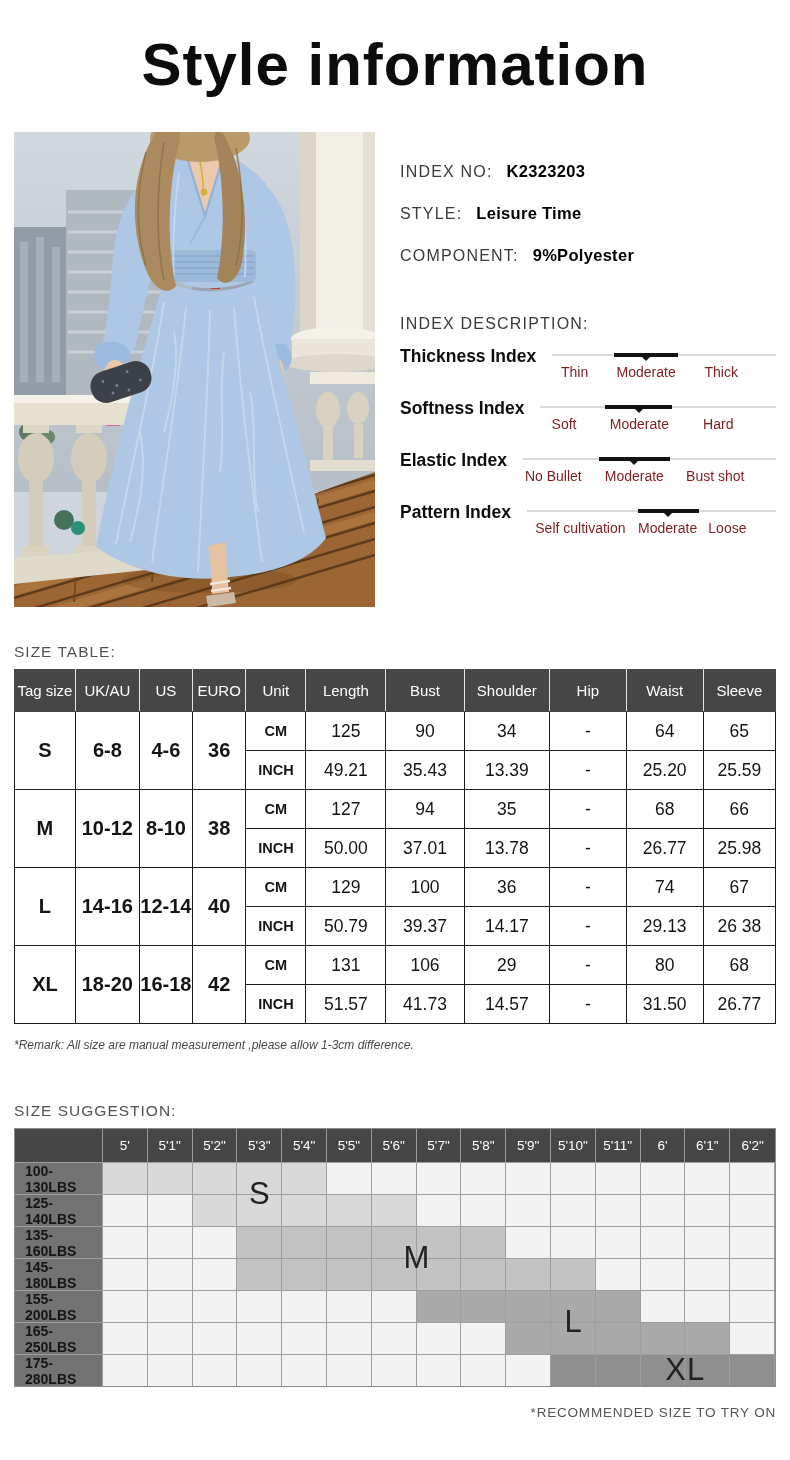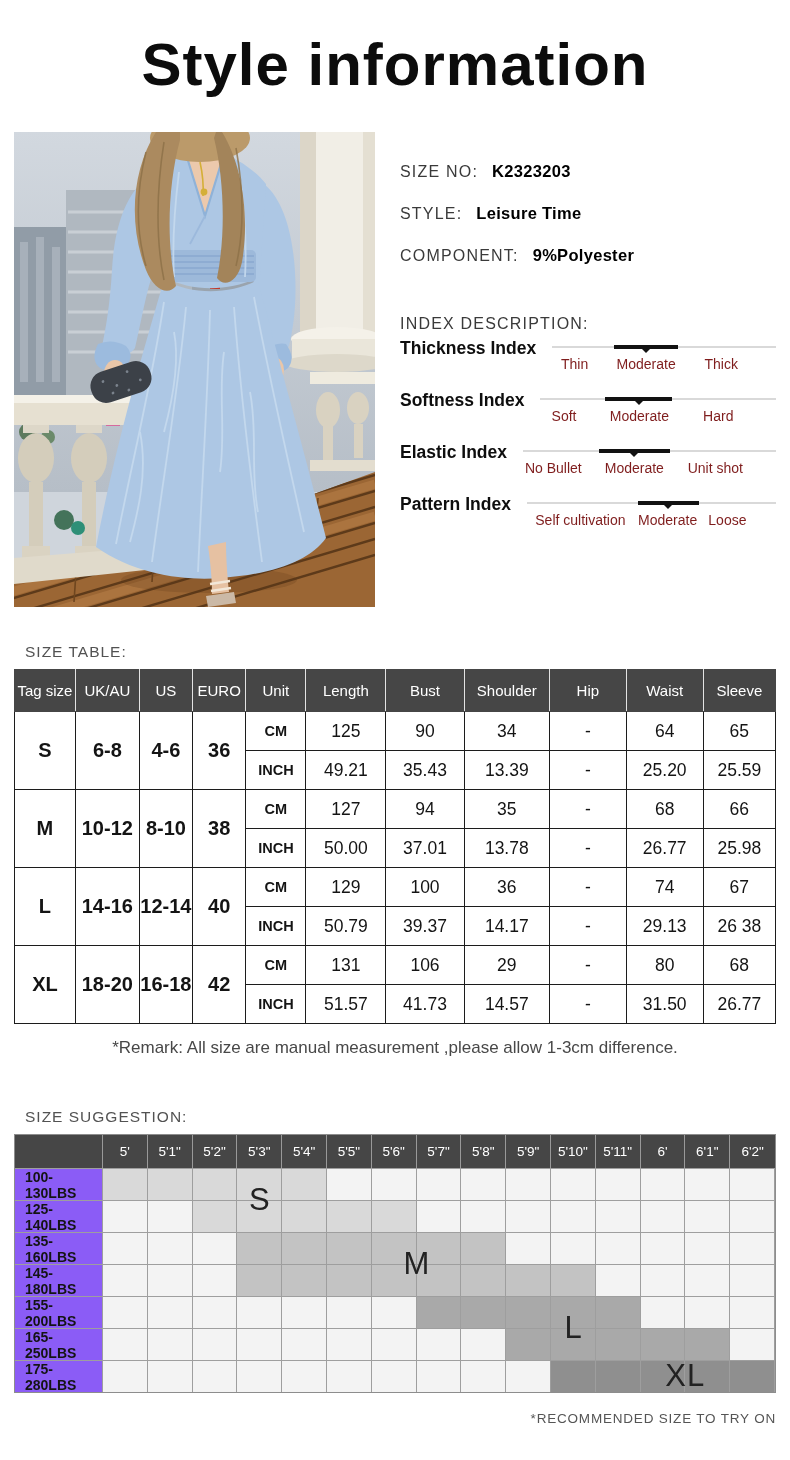--- a/index.html
+++ b/index.html
@@ -15,21 +15,21 @@
   .top { display:flex; padding:0 14px; margin-top:33px; }
   .photo { width:361px; height:475px; flex:none; background:#cfd5dc; overflow:hidden; }
   .photo svg { display:block; }
   .right { flex:1; padding-left:25px; padding-top:30px; }
 
   .info-row { margin-bottom:23px; display:flex; align-items:baseline; }
   .info-label { font-size:16px; color:#3a3a3a; letter-spacing:1.2px; }
   .info-value { font-size:16.5px; font-weight:700; color:#000; margin-left:14px; letter-spacing:0.3px; }
 
   .idx-title { margin-top:50px; font-size:16px; color:#3a3a3a; letter-spacing:1.2px; }
-  #index-list { margin-top:4px; }
+  #index-list { margin-top:12px; }
   .idx-row { display:flex; height:52px; }
   .idx-name { font-size:17.5px; font-weight:700; color:#0e0e0e; white-space:nowrap;
               margin-right:16px; padding-top:1px; }
   .idx-track { flex:1; position:relative; }
   .idx-track::before { content:""; position:absolute; left:0; right:0; top:9px; height:2px; background:#d9d9d9; }
   .idx-seg { position:absolute; top:7.5px; height:4.5px; background:#121212; }
   .idx-seg::after { content:""; position:absolute; left:50%; top:4px; transform:translateX(-50%);
                     border:4px solid transparent; border-top-color:#121212; }
   .idx-lv { position:absolute; top:19px; transform:translateX(-50%); font-size:14px; color:#7f1d1d; white-space:nowrap; }
   .idx-row:nth-child(1) .idx-lv-0, .idx-row:nth-child(2) .idx-lv-0 { left:10%; }
@@ -39,42 +39,42 @@
   .idx-row:nth-child(3) .idx-lv-0 { left:12%; }
   .idx-row:nth-child(3) .idx-lv-1 { left:44%; }
   .idx-row:nth-child(3) .idx-lv-2 { left:76%; }
   .idx-row:nth-child(3) .idx-seg { left:30%; width:28%; }
   .idx-row:nth-child(4) .idx-lv-0 { left:21.5%; }
   .idx-row:nth-child(4) .idx-lv-1 { left:56.5%; }
   .idx-row:nth-child(4) .idx-lv-2 { left:80.5%; }
   .idx-row:nth-child(4) .idx-seg { left:44.5%; width:24.5%; }
 
   
-  .sec-label { margin:36px 25px 8px; font-size:15.5px; color:#525252; letter-spacing:1px; }
+  .sec-label { margin:36px 14px 8px; font-size:15.5px; color:#525252; letter-spacing:1px; }
   .sec-label.second { margin-top:50px; }
 
   
   #size-table { width:762px; margin:0 14px; border-collapse:collapse; table-layout:fixed;
                 text-align:center; }
   #size-table th { background:#464646; color:#fff; font-size:15px; font-weight:400; height:42px;
                    border:1px solid #464646; border-right:1px solid rgba(255,255,255,.85); }
   #size-table th:last-child { border-right:1px solid #464646; }
   #size-table td { border:1px solid #1c1c1c; height:39px; font-size:17.5px; color:#141414; }
   #size-table .tag-cell { font-size:20px; font-weight:700; }
   #size-table .unit-cell { font-size:14.5px; font-weight:700; }
-  .remark { width:762px; margin:14px 14px 0; text-align:center; font-size:17px; color:#484848; }
+  .remark { width:762px; margin:14px 14px 0; text-align:left; font-size:12px; color:#484848;font-style:italic; }
 
   
   .sugg-wrap { position:relative; width:762px; margin:2px 14px 0; border:1px solid #8d8d8d; }
   #sugg-grid { display:grid; grid-template-columns:88px repeat(15, 1fr); }
   .sg-h { background:#464646; height:33px; color:#fff; font-size:13.5px; display:flex;
           align-items:center; justify-content:center; border-right:1px solid rgba(255,255,255,.45); }
   .sg-h:nth-child(16n+16) { border-right:none; }
   .sg-c { height:32px; background:#f3f3f3; border-right:1px solid #9e9e9e; border-top:1px solid #9e9e9e; }
-  .sg-label { height:32px; background:#8b5cf6; border-right:1px solid #9e9e9e; border-top:1px solid #9e9e9e;
+  .sg-label { height:32px; background:#737373; border-right:1px solid #9e9e9e; border-top:1px solid #9e9e9e;
               font-size:14px; font-weight:700; color:#141414; display:flex; align-items:center; padding-left:10px; }
   #sugg-overlay { position:absolute; inset:0; pointer-events:none; }
   .sz-ovl { position:absolute; transform:translate(-50%,-50%); font-size:31px; font-weight:400;
             color:#222; letter-spacing:1px; }
   .pos-S  { left:32.2%; top:65px; }
   .pos-M  { left:52.9%; top:129px; }
   .pos-L  { left:73.5%; top:193px; }
   .pos-XL { left:88.2%; top:241px; }
   .try-note { width:762px; margin:18px 14px 0; text-align:right; font-size:13.5px;
               color:#555; letter-spacing:0.8px; }
@@ -280,21 +280,21 @@
               <path d="M222,16 C230,60 230,100 222,134"></path>
             </g>
           </g>
         </g>
       </svg>
     </div>
 
     <div class="right">
       <div id="info-list">
           <div class="info-row">
-            <span class="info-label">SIZE NO:</span>
+            <span class="info-label">INDEX NO:</span>
             <span class="info-value">K2323203</span>
           </div>
           <div class="info-row">
             <span class="info-label">STYLE:</span>
             <span class="info-value">Leisure Time</span>
           </div>
           <div class="info-row">
             <span class="info-label">COMPONENT:</span>
             <span class="info-value">9%Polyester</span>
           </div>
@@ -318,21 +318,21 @@
               <span class="idx-lv idx-lv-1">Moderate</span>
               <span class="idx-lv idx-lv-2">Hard</span>
             </div>
           </div>
           <div class="idx-row">
             <div class="idx-name">Elastic Index</div>
             <div class="idx-track">
               <div class="idx-seg"></div>
               <span class="idx-lv idx-lv-0">No Bullet</span>
               <span class="idx-lv idx-lv-1">Moderate</span>
-              <span class="idx-lv idx-lv-2">Unit shot</span>
+              <span class="idx-lv idx-lv-2">Bust shot</span>
             </div>
           </div>
           <div class="idx-row">
             <div class="idx-name">Pattern Index</div>
             <div class="idx-track">
               <div class="idx-seg"></div>
               <span class="idx-lv idx-lv-0">Self cultivation</span>
               <span class="idx-lv idx-lv-1">Moderate</span>
               <span class="idx-lv idx-lv-2">Loose</span>
             </div>

